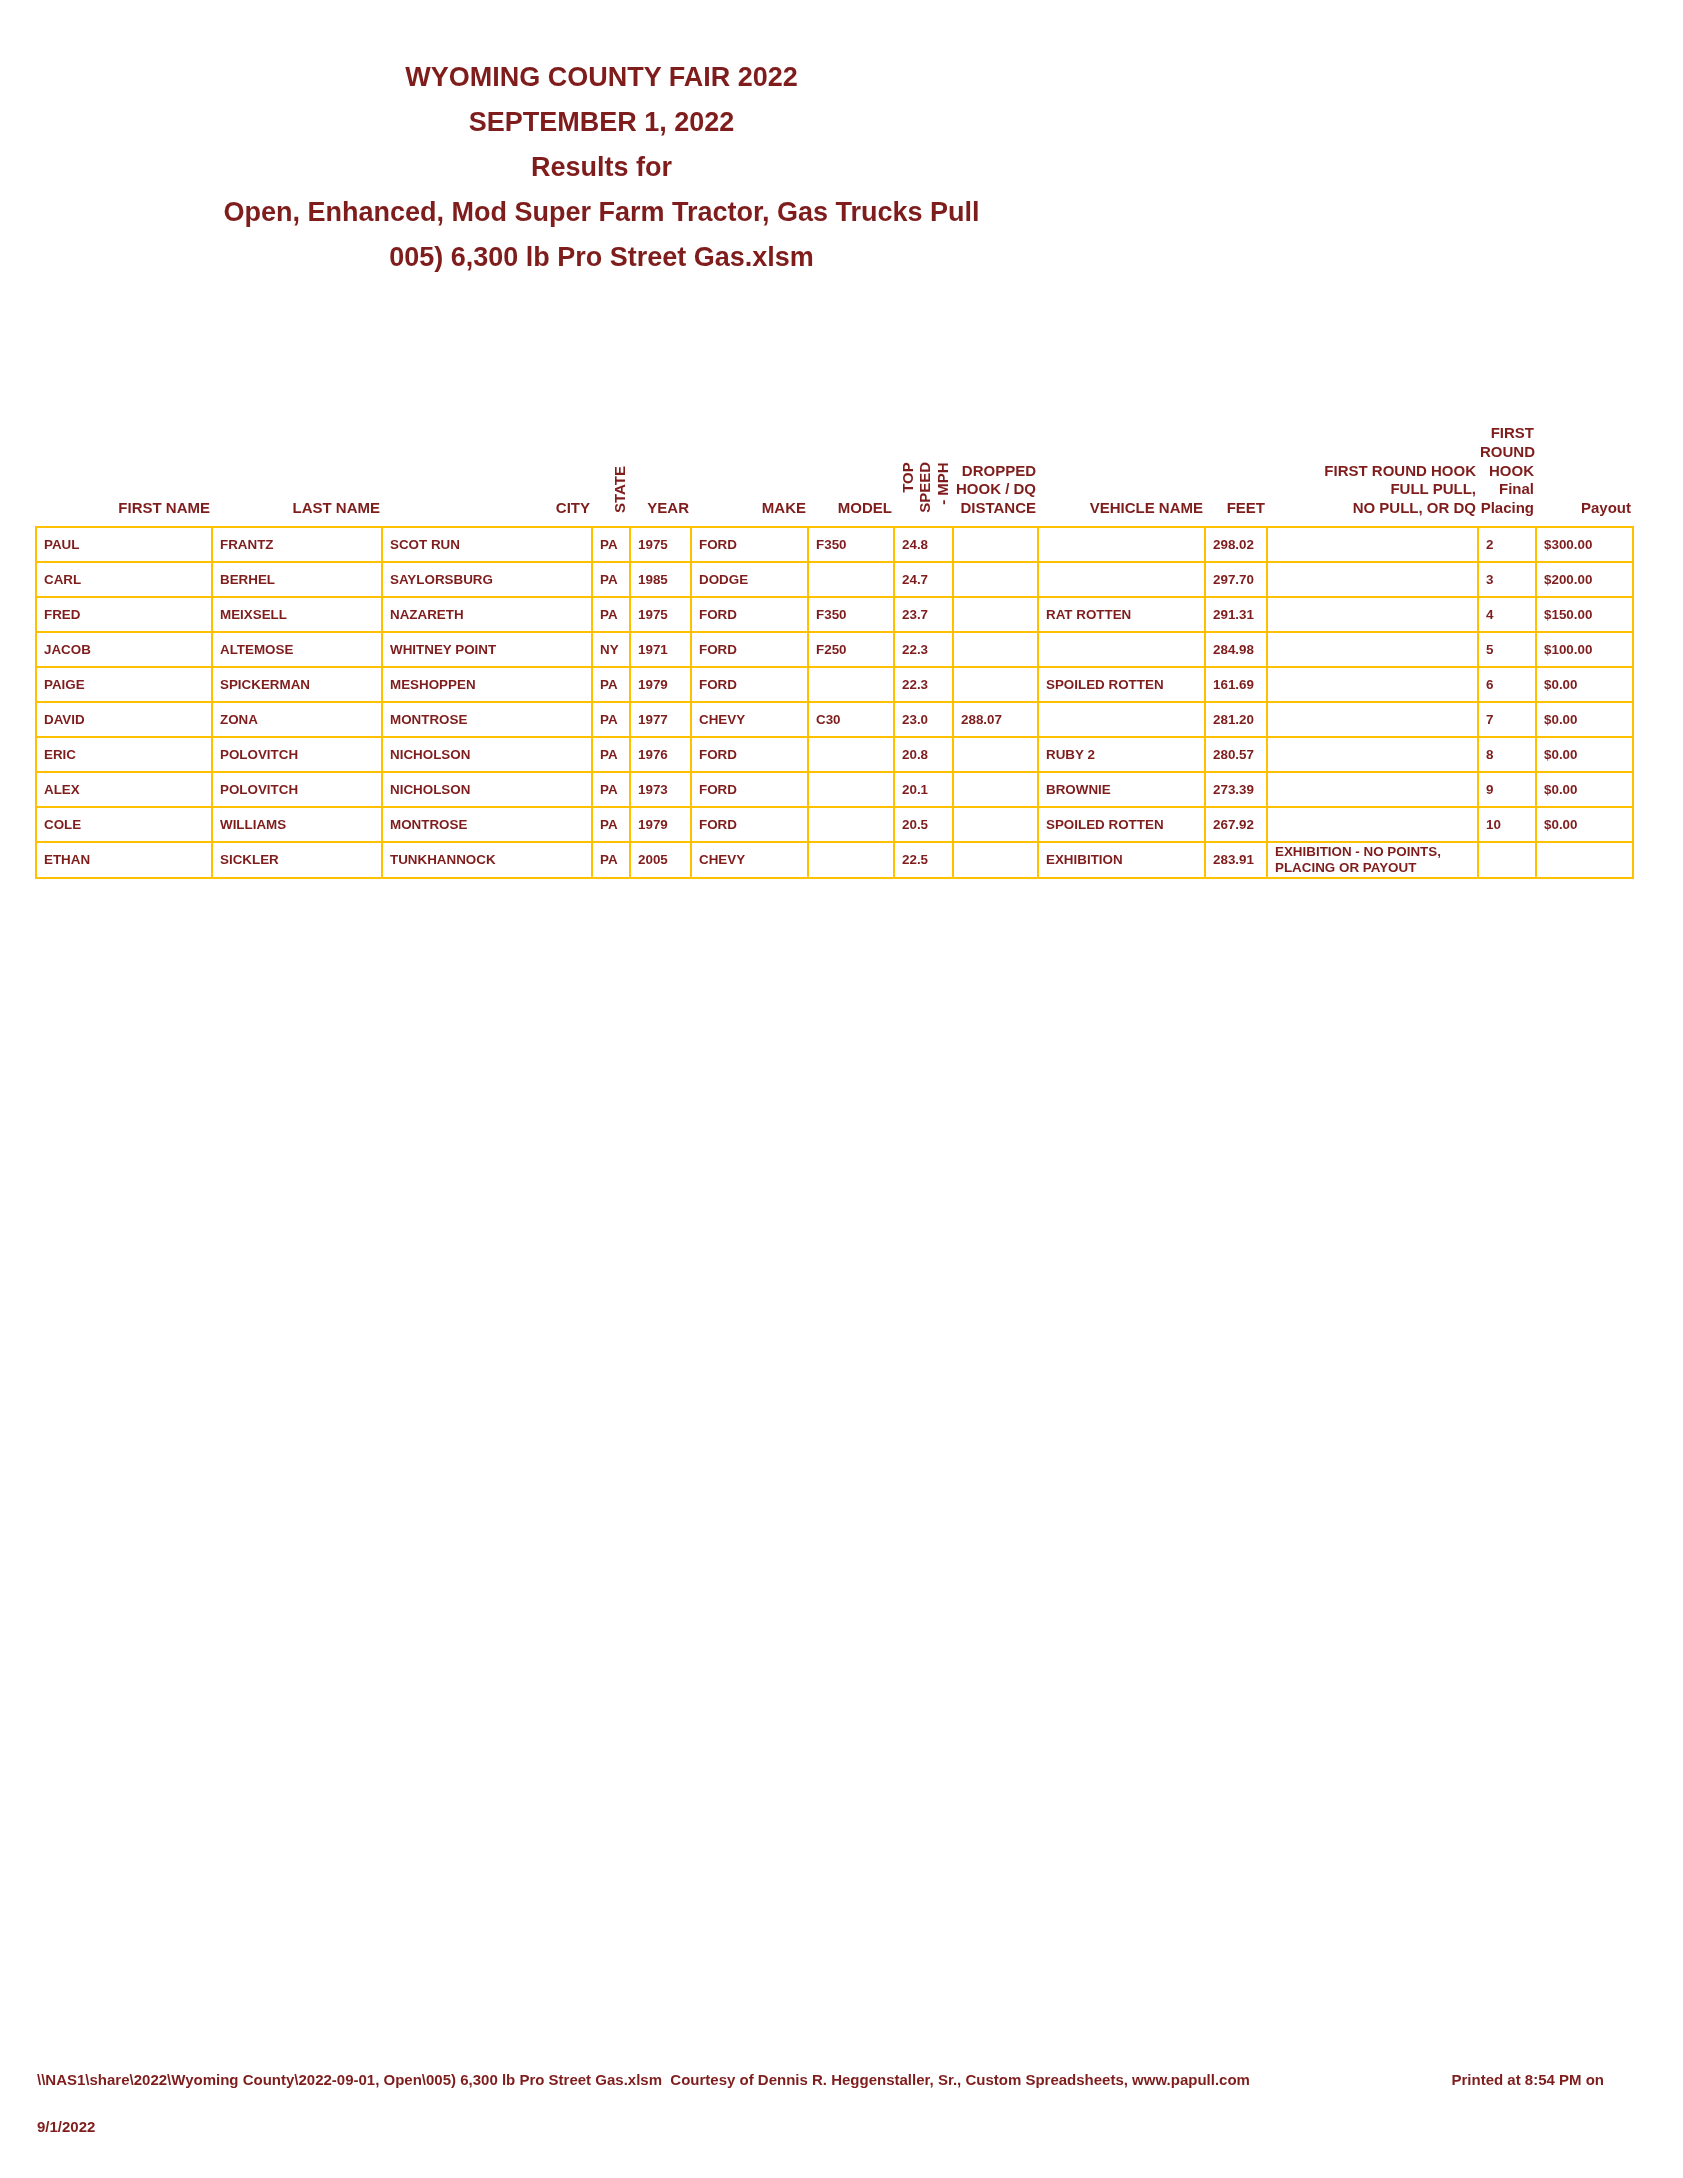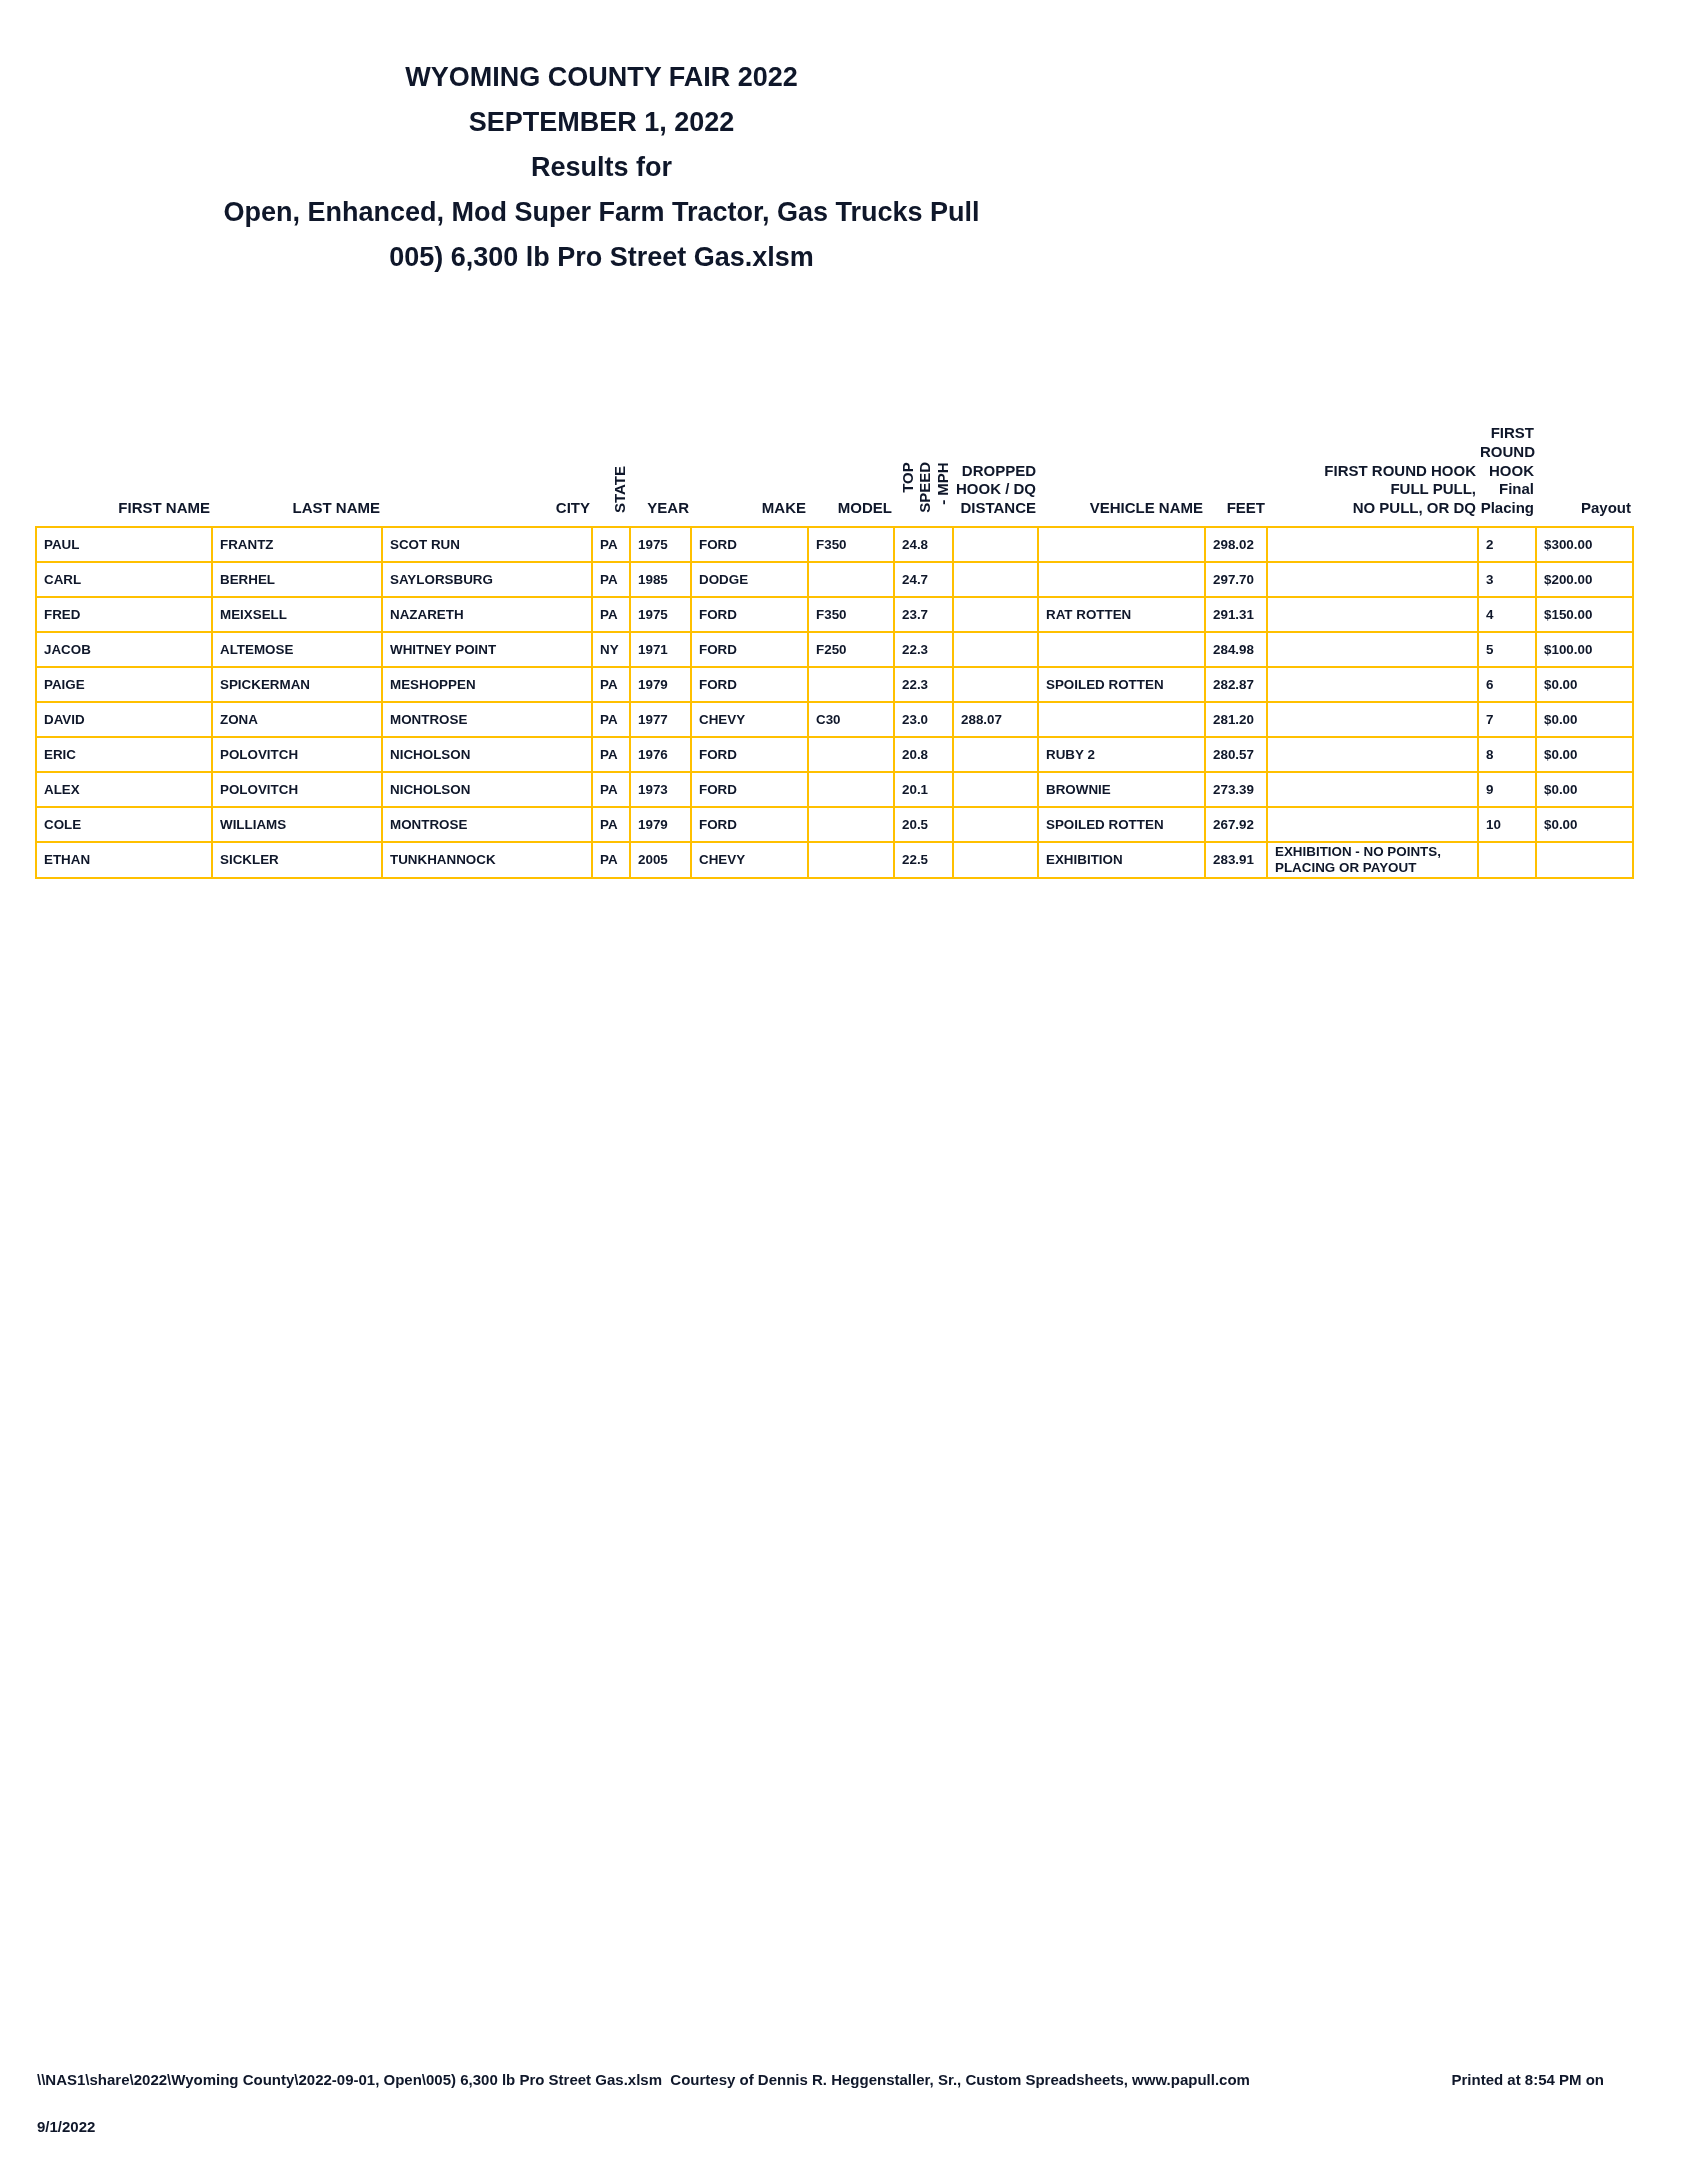--- a/index.html
+++ b/index.html
@@ -1,18 +1,18 @@
 <!DOCTYPE html>
 <html><head>
 <meta charset="utf-8">
 <style>
   html,body { margin:0; padding:0; background:#ffffff; }
   .page {
     position:relative; width:1683px; height:2178px; background:#ffffff;
-    font-family:"Liberation Sans", sans-serif; font-weight:bold; color:#0f172a;
+    font-family:"Liberation Sans", sans-serif; font-weight:bold; color:#7f1d1d;
     overflow:hidden;
   }
   
   .titles {
     position:absolute; top:55px; left:0; width:1203px;
     text-align:center; font-size:27px; line-height:45px; font-weight:bold;
   }
   
   table.results {
     position:absolute; left:35px; top:424px; width:1599px;
@@ -182,21 +182,21 @@
       <td>PAIGE</td>
       <td>SPICKERMAN</td>
       <td>MESHOPPEN</td>
       <td class="st">PA</td>
       <td class="c">1979</td>
       <td>FORD</td>
       <td></td>
       <td class="c">22.3</td>
       <td class="c"></td>
       <td>SPOILED ROTTEN</td>
-      <td class="c">282.87</td>
+      <td class="c">161.69</td>
       <td class="note"></td>
       <td class="c">6</td>
       <td class="c">$0.00</td>
     </tr>
         <tr>
       <td>DAVID</td>
       <td>ZONA</td>
       <td>MONTROSE</td>
       <td class="st">PA</td>
       <td class="c">1977</td>

